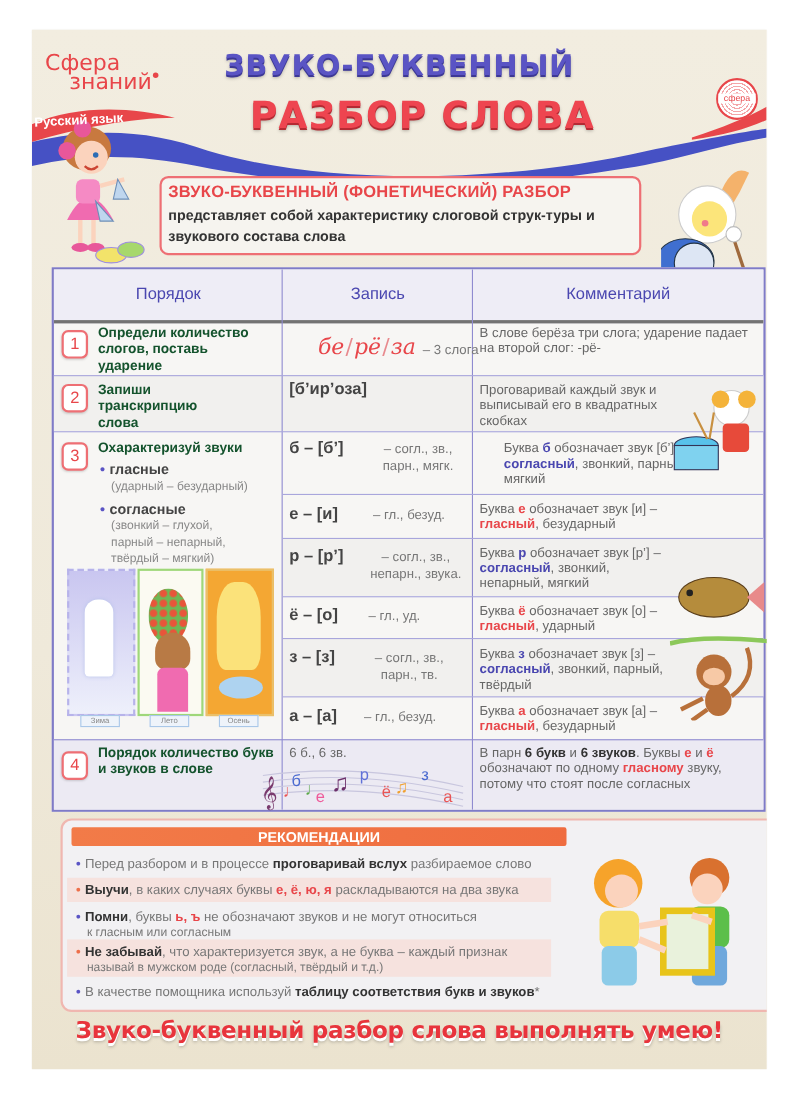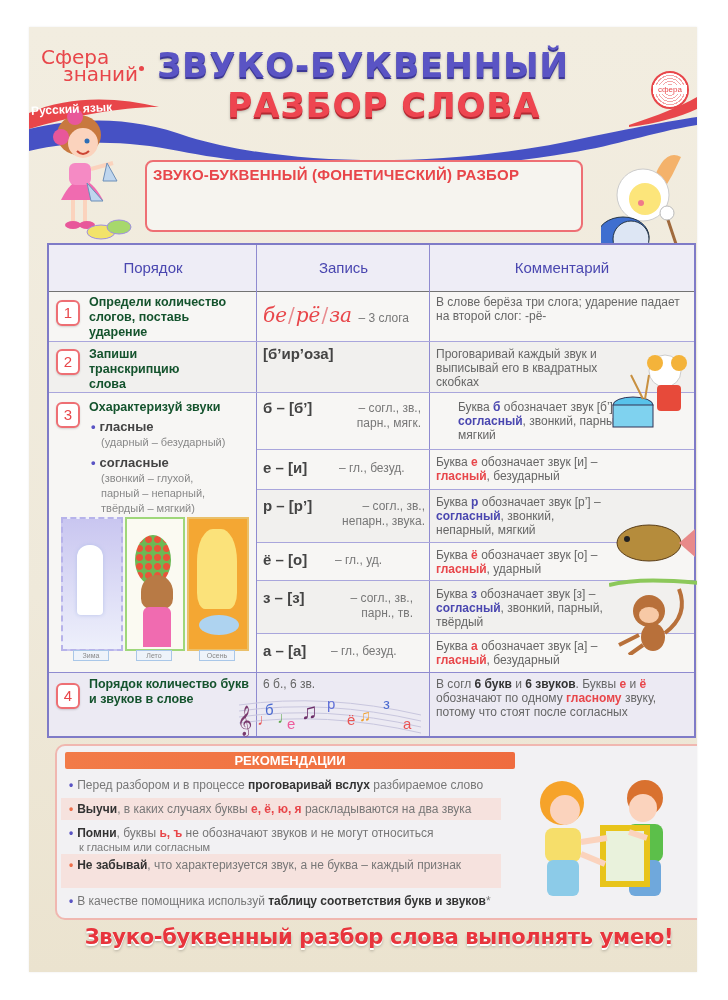--- a/index.html
+++ b/index.html
@@ -4,61 +4,61 @@
 <style>
   html,body{margin:0;padding:0;}
   body{width:728px;height:1000px;background:#ffffff;position:relative;overflow:hidden;font-family:"Liberation Sans",sans-serif;}
   .poster{position:absolute;left:29px;top:27px;width:668px;height:945px;background:linear-gradient(180deg,#f2ede0 0%,#efe9da 60%,#ebe3cf 100%);box-shadow:0 0 2px rgba(0,0,0,.08);overflow:hidden;}
   .abs{position:absolute;}
   
   .brand{left:12px;top:22px;color:#e8464a;font-size:20px;line-height:17px;font-family:"DejaVu Sans",sans-serif;}
   .brand .l2{padding-left:22px;}
   .brand .dot{display:inline-block;width:5px;height:5px;border-radius:50%;background:#e8464a;vertical-align:top;margin-left:1px;}
   .subject{left:2px;top:75px;color:#fff;font-size:12px;font-weight:bold;transform:rotate(-3deg);z-index:3;}
-  .title1{left:0;width:668px;top:18px;text-align:center;font-size:34px;font-weight:bold;color:#5a54c4;letter-spacing:1px;font-family:"DejaVu Sans",sans-serif;text-shadow:0 2px 0 #3d3896,0 3px 3px rgba(0,0,0,.25);}
+  .title1{left:0;width:668px;top:18px;text-align:center;font-size:26px;font-weight:bold;color:#5a54c4;letter-spacing:1px;font-family:"DejaVu Sans",sans-serif;text-shadow:0 2px 0 #3d3896,0 3px 3px rgba(0,0,0,.25);}
   .title2{left:0;width:710px;top:58px;text-align:center;font-size:34px;font-weight:bold;color:#ee4550;letter-spacing:1px;font-family:"DejaVu Sans",sans-serif;text-shadow:0 2px 0 #b52a33,0 3px 3px rgba(0,0,0,.25);}
   .logo{left:622px;top:44px;width:34px;height:34px;border-radius:50%;border:2px solid #e8464a;background:repeating-radial-gradient(circle at 50% 50%,#fff 0 2px,#f4a6a8 2px 3px);}
   .logo span{position:absolute;left:0;right:0;top:12px;text-align:center;font-size:8px;color:#e8464a;background:#fff;line-height:9px;}
   .ribbon{left:0;top:40px;width:668px;height:110px;}
   
   .defbox{left:116px;top:133px;width:434px;height:68px;background:#f6f4ef;border:2px solid #ee6f74;border-radius:8px;}
   .defbox .h{position:absolute;left:6px;top:4px;color:#e8464a;font-weight:bold;font-size:15px;letter-spacing:.2px;}
   .defbox .t{position:absolute;left:6px;top:24px;width:425px;color:#333;font-weight:bold;font-size:13px;line-height:19px;}
   
   .table{left:18px;top:216px;width:649px;height:495px;background:#f7f6f4;border:2px solid #7f7bc7;box-sizing:border-box;}
   .vline{position:absolute;top:0;bottom:0;width:1px;background:#8f8bd0;}
   .hline{position:absolute;height:1px;background:#a9a6dc;}
-  .thead{position:absolute;left:0;right:0;top:0;height:46px;background:#eeedf6;border-bottom:1px solid #737373;}
+  .thead{position:absolute;left:0;right:0;top:0;height:46px;background:#eeedf6;border-bottom:3px solid #737373;}
   .th{position:absolute;top:14px;font-size:15px;color:#4a47b0;text-align:center;}
   .rowbg{position:absolute;}
   .num{position:absolute;width:20px;height:22px;border:2px solid #ee6f74;border-radius:6px;background:#fff;color:#e8464a;font-size:15px;text-align:center;line-height:22px;box-shadow:0 1px 2px rgba(0,0,0,.15);}
   .step{position:absolute;font-size:12.5px;font-weight:bold;color:#14532d;line-height:15px;}
   .sub{position:absolute;font-size:11px;color:#888;line-height:15px;}
   .bul{position:absolute;font-size:13px;font-weight:bold;color:#444;}
   .bul i{font-style:normal;color:#5a54c4;margin-right:4px;}
   .rec{position:absolute;font-size:15px;font-weight:bold;color:#444;}
-  .rec2{position:absolute;font-size:12px;color:#777;text-align:right;line-height:15px;}
+  .rec2{position:absolute;font-size:12px;color:#777;text-align:center;line-height:15px;}
   .cm{position:absolute;font-size:12px;color:#666;line-height:14px;}
   .cm .r{color:#e8464a;font-weight:bold;}
   .cm .b{color:#4a47b0;font-weight:bold;}
   .cm .k{color:#333;font-weight:bold;}
-  .cursive{position:absolute;font-family:"DejaVu Serif",serif;font-style:italic;color:#e8464a;font-size:20px;}
+  .cursive{position:absolute;font-family:"DejaVu Serif",serif;font-style:italic;color:#e8464a;font-size:20px;margin-left:26px;}
   .cursive .sl{color:#e88a8e;font-style:normal;margin:0 1px;}
   .gray{color:#777;font-style:normal;font-family:"Liberation Sans",sans-serif;font-size:12px;}
   
   .recbox{left:26px;top:717px;width:644px;height:172px;background:#f2f1f3;border:2px solid #f0b7b0;border-radius:10px;padding-left:44px;}
   .recbar{position:absolute;left:8px;top:6px;width:450px;height:17px;background:linear-gradient(90deg,#f27b48,#ef6c3f);border-radius:2px;}
   .recbar span{position:absolute;left:0;right:0;text-align:center;color:#fff;font-weight:bold;font-size:13px;line-height:17px;}
   .recitem{position:absolute;left:12px;font-size:12px;color:#777;line-height:14px;}
   .recitem .dot{color:#5a54c4;margin-right:4px;font-weight:bold;}
   .recitem .dot.o{color:#ee6f4a;}
   .recitem b{color:#333;}
   .recitem .r{color:#e8464a;font-weight:bold;}
   .pink{position:absolute;left:4px;width:440px;background:#f6e2de;}
-  .footer{left:16px;width:668px;top:898px;text-align:center;font-size:21px;font-weight:bold;color:#e8343c;font-family:"DejaVu Sans",sans-serif;text-shadow:0 2px 0 #fff,0 3px 3px rgba(0,0,0,.25);letter-spacing:-.3px;}
+  .footer{left:0;width:668px;top:898px;text-align:center;font-size:21px;font-weight:bold;color:#e8343c;font-family:"DejaVu Sans",sans-serif;text-shadow:0 2px 0 #fff,0 3px 3px rgba(0,0,0,.25);letter-spacing:-.3px;}
 </style>
 </head>
 <body>
 
 <div class="poster">
 
   <svg class="abs ribbon" viewBox="0 0 668 110" width="668" height="110">
     <path d="M0 46 C40 28 90 30 130 40 C90 40 40 50 0 62 Z" fill="#e8464a"></path>
     <path d="M0 62 C60 48 110 52 160 70 C260 100 420 102 560 70 C600 62 640 54 668 50 L668 58 C620 66 590 78 540 86 C400 110 250 104 150 84 C100 74 50 72 0 84 Z" fill="#4651c4"></path>
     <path d="M600 58 C630 48 650 40 668 30 L668 42 C650 50 630 56 600 60 Z" fill="#e8464a"></path>
@@ -104,20 +104,21 @@
     <circle cx="40" cy="56" r="3" fill="#f07a8a"></circle>
     <ellipse cx="22" cy="90" rx="26" ry="20" fill="#3f6fd0" stroke="#234"></ellipse>
     <ellipse cx="30" cy="92" rx="18" ry="18" fill="#dde6f4" stroke="#234"></ellipse>
     <path d="M66 70 L76 100" stroke="#a06a3d" stroke-width="3"></path>
     <circle cx="66" cy="66" r="7" fill="#fff" stroke="#bbb"></circle>
     <ellipse cx="50" cy="110" rx="14" ry="8" fill="#fff" stroke="#ccc"></ellipse>
   </svg>
 
   <div class="abs defbox">
     <div class="h">ЗВУКО-БУКВЕННЫЙ (ФОНЕТИЧЕСКИЙ) РАЗБОР</div>
+    <div class="t">представляет собой характеристику слоговой струк-туры и звукового состава слова</div>
   </div>
 
   <div class="abs table">
     <div class="thead">
       <div class="th" style="left:0;width:208px">Порядок</div>
       <div class="th" style="left:208px;width:173px">Запись</div>
       <div class="th" style="left:381px;width:264px">Комментарий</div>
     </div>
 
     <div class="rowbg" style="left:0;right:0;top:96px;height:51px;background:#f1f0ee"></div>
@@ -224,21 +225,21 @@
         <text x="30" y="22" font-size="15" fill="#4a6ad0" font-family="Liberation Sans, sans-serif">б</text>
         <text x="42" y="30" font-size="16" fill="#5ba84a">♩</text>
         <text x="52" y="36" font-size="15" fill="#ee5a9a" font-family="Liberation Sans, sans-serif">е</text>
         <text x="66" y="26" font-size="22" fill="#6c2f6a">♫</text>
         <text x="92" y="16" font-size="15" fill="#6070d8" font-family="Liberation Sans, sans-serif">р</text>
         <text x="112" y="32" font-size="15" fill="#e95454" font-family="Liberation Sans, sans-serif">ё</text>
         <text x="124" y="28" font-size="16" fill="#f0a030">♫</text>
         <text x="148" y="16" font-size="15" fill="#4a6ad0" font-family="Liberation Sans, sans-serif">з</text>
         <text x="168" y="36" font-size="15" fill="#e95454" font-family="Liberation Sans, sans-serif">а</text>
       </svg>
-      <div class="cm" style="left:387px;top:432px;width:255px"><span>В согл </span><span class="k">6 букв</span><span> и </span><span class="k">6 звуков</span><span>. Буквы </span><span class="r">е</span><span> и </span><span class="r">ё</span><span> обозначают по одному </span><span class="r">гласному</span><span> звуку, потому что стоят после согласных</span></div>
+      <div class="cm" style="left:387px;top:432px;width:255px"><span>В парн </span><span class="k">6 букв</span><span> и </span><span class="k">6 звуков</span><span>. Буквы </span><span class="r">е</span><span> и </span><span class="r">ё</span><span> обозначают по одному </span><span class="r">гласному</span><span> звуку, потому что стоят после согласных</span></div>
     </div>
 
     <svg class="abs" style="left:560px;top:100px" width="86" height="90">
       <circle cx="56" cy="26" r="16" fill="#fff" stroke="#ccc"></circle>
       <circle cx="46" cy="18" r="8" fill="#f4b33a"></circle>
         <circle cx="70" cy="18" r="8" fill="#f4b33a"></circle>
       <rect x="48" y="40" width="24" height="26" rx="4" fill="#e74a3a"></rect>
       <ellipse cx="24" cy="60" rx="20" ry="8" fill="#58c2ea" stroke="#335"></ellipse>
       <rect x="4" y="60" width="40" height="22" fill="#7fd2ef" stroke="#335"></rect>
       <path d="M22 30 L34 54 M40 30 L36 54" stroke="#c89040" stroke-width="2"></path>
@@ -261,21 +262,21 @@
   <div class="abs recbox">
     <div class="recbar">
         <span>РЕКОМЕНДАЦИИ</span>
       </div>
     <div class="pink" style="top:52px;height:22px"></div>
     <div class="pink" style="top:108px;height:34px"></div>
 
     <div class="recitem" style="top:32px"><span class="dot">•</span><span>Перед разбором и в процессе </span><b>проговаривай вслух</b><span> разбираемое слово</span></div>
     <div class="recitem" style="top:56px"><span class="dot o">•</span><b>Выучи</b><span>, в каких случаях буквы </span><span class="r">е, ё, ю, я</span><span> раскладываются на два звука</span></div>
     <div class="recitem" style="top:80px"><span class="dot">•</span><b>Помни</b><span>, буквы </span><span class="r">ь, ъ</span><span> не обозначают звуков и не могут относиться</span><br><span style="padding-left:10px;font-size:11px">к гласным или согласным</span></div>
-    <div class="recitem" style="top:112px"><span class="dot o">•</span><b>Не забывай</b><span>, что характеризуется звук, а не буква – каждый признак</span><br></div>
+    <div class="recitem" style="top:112px"><span class="dot o">•</span><b>Не забывай</b><span>, что характеризуется звук, а не буква – каждый признак</span><br><span style="padding-left:10px;font-size:11px">называй в мужском роде (согласный, твёрдый и т.д.)</span></div>
     <div class="recitem" style="top:148px"><span class="dot">•</span><span>В качестве помощника используй </span><b>таблицу соответствия букв и звуков</b><span>*</span></div>
 
     <svg class="abs" style="left:460px;top:22px" width="170" height="140">
       <circle cx="45" cy="35" r="22" fill="#f6a32a"></circle>
       <circle cx="48" cy="42" r="15" fill="#fbd3bd"></circle>
       <rect x="28" y="60" width="36" height="34" rx="8" fill="#f6de6a"></rect>
       <rect x="30" y="92" width="32" height="36" rx="6" fill="#8ccbe8"></rect>
       <circle cx="128" cy="30" r="18" fill="#d9712f"></circle>
       <circle cx="126" cy="40" r="14" fill="#fbd3bd"></circle>
       <rect x="110" y="56" width="36" height="38" rx="8" fill="#5cbf4a"></rect>

